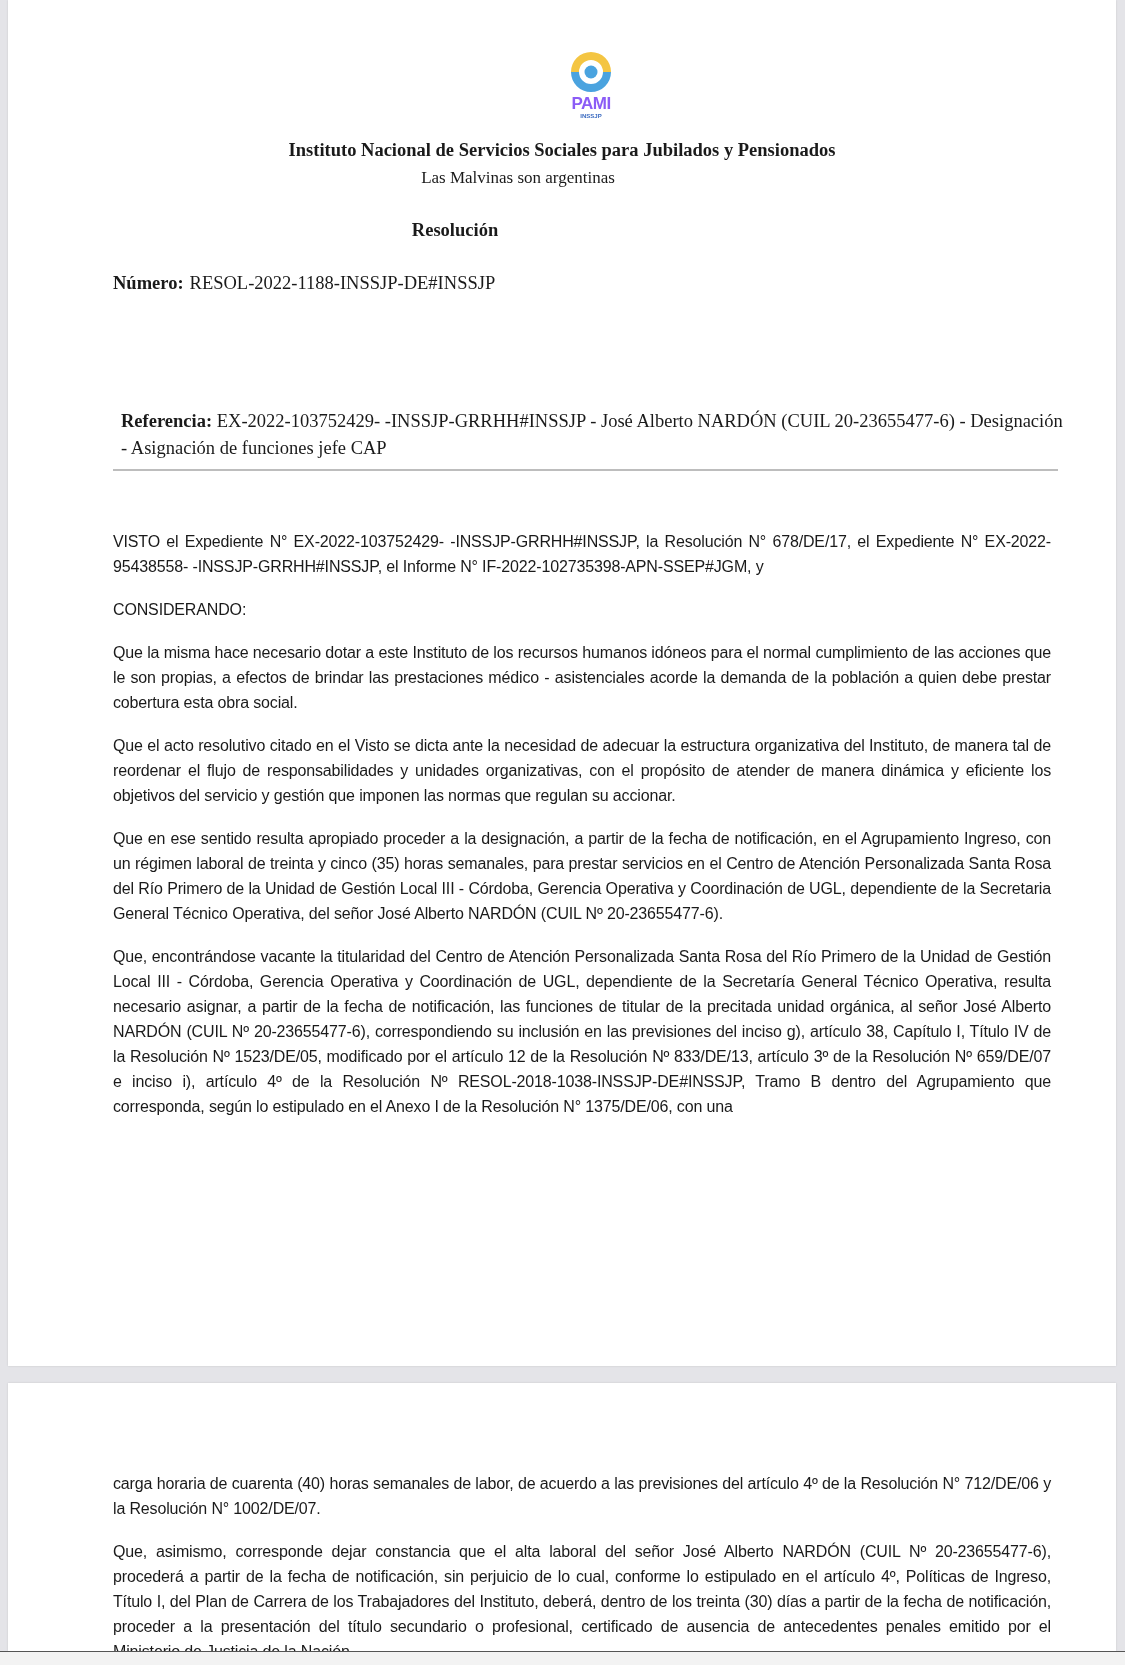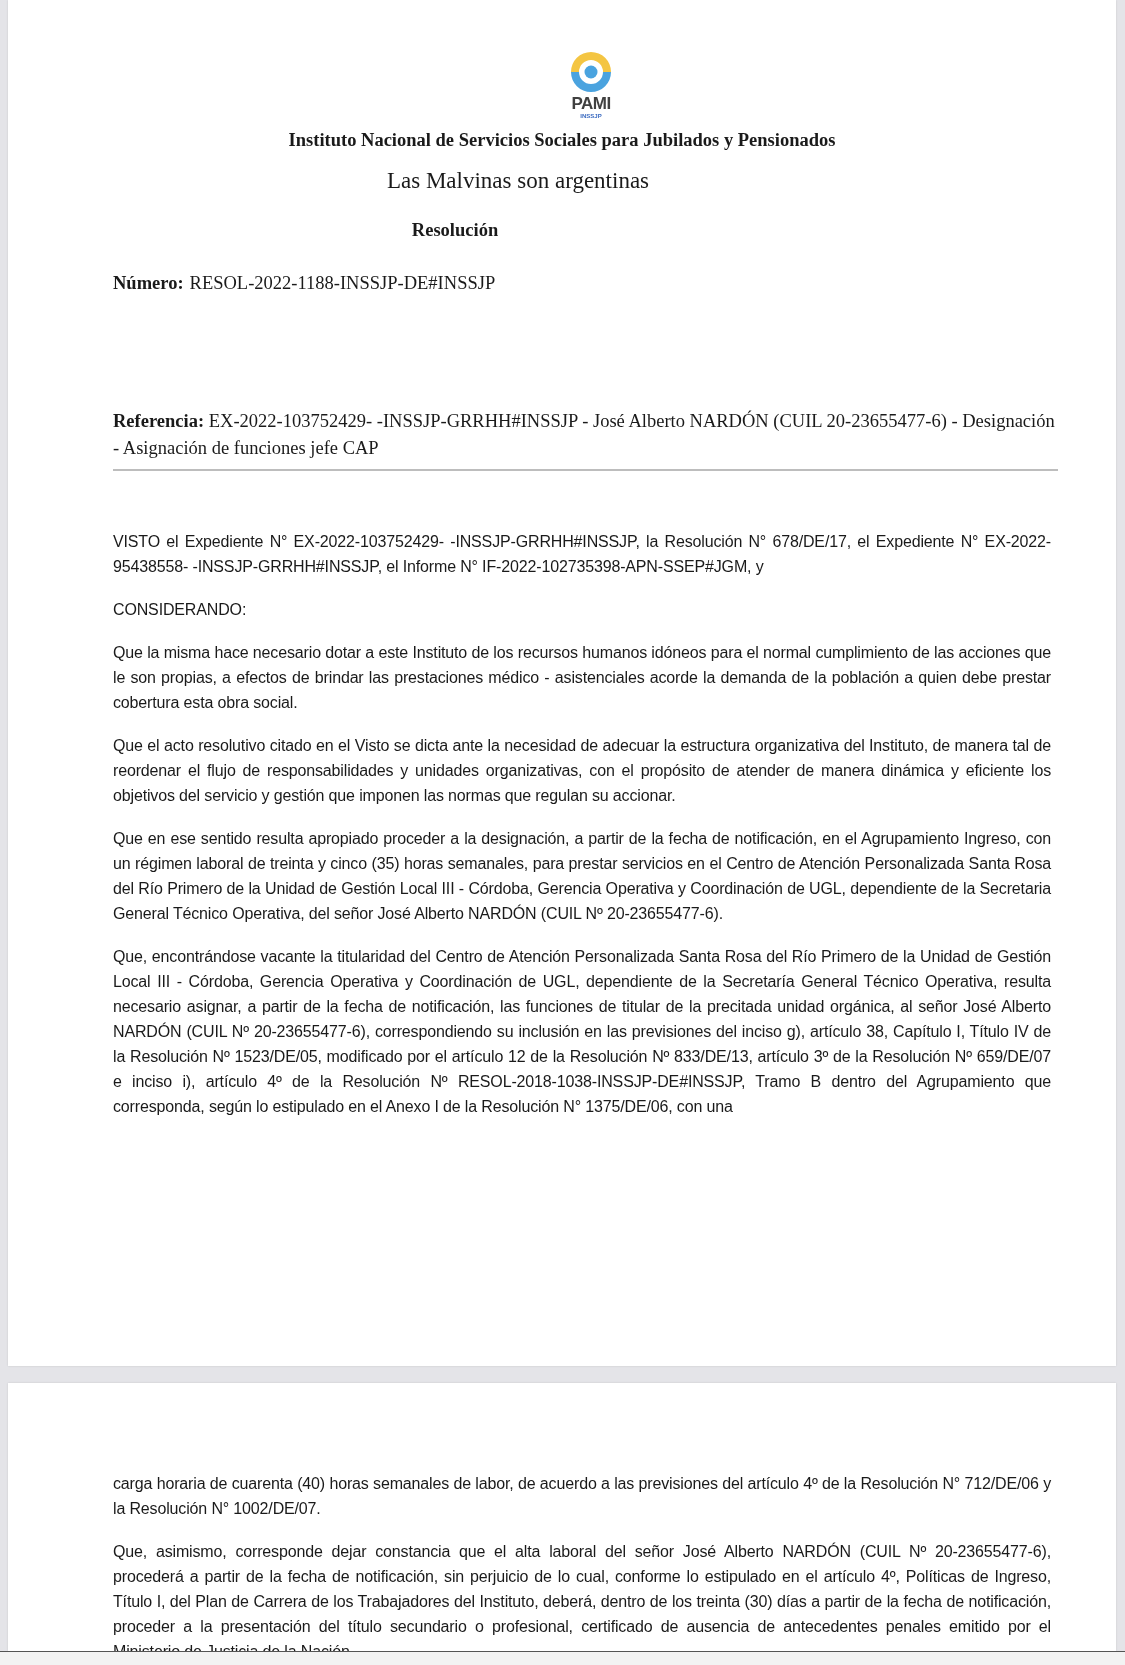--- a/index.html
+++ b/index.html
@@ -12,32 +12,32 @@
     position: absolute; left: 8px; width: 1108px; background: #fff;
     box-shadow: 0 0 2px rgba(0,0,0,0.12);
   }
   #page1 { top: 0; height: 1366px; }
   #page2 { top: 1383px; height: 268px; overflow: hidden; }
   .bottom-rule { position: absolute; left: 0; top: 1651px; width: 1125px; height: 1px; background: #555; }
   .bottom-strip { position: absolute; left: 0; top: 1652px; width: 1125px; height: 13px; background: #f3f3f3; }
 
   .logo { position: absolute; left: 553px; top: 50px; width: 60px; height: 80px; }
   .logo-text { position: absolute; left: 0; top: 44px; width: 60px; text-align: center;
-    font-family: "Liberation Sans", sans-serif; font-weight: bold; color: #404040; font-size: 17px; letter-spacing: -0.5px; }
+    font-family: "Liberation Sans", sans-serif; font-weight: bold; color: #8b5cf6; font-size: 17px; letter-spacing: -0.5px; }
   .logo-sub { position: absolute; left: 0; top: 63px; width: 60px; text-align: center;
     font-size: 6px; color: #3a6ac0; font-weight: bold; }
 
   .serif { font-family: "Liberation Serif", serif; }
-  .hdr-title { position: absolute; left: 0; width: 1108px; top: 130px; text-align: center; font-size: 18.5px; font-weight: bold; }
-  .hdr-sub { position: absolute; left: 0; width: 1020px; top: 168px; text-align: center; font-size: 23px; }
+  .hdr-title { position: absolute; left: 0; width: 1108px; top: 140px; text-align: center; font-size: 18.5px; font-weight: bold; }
+  .hdr-sub { position: absolute; left: 0; width: 1020px; top: 168px; text-align: center; font-size: 17px; }
   .hdr-res { position: absolute; left: 0; width: 894px; top: 220px; text-align: center; font-size: 18.5px; font-weight: bold; }
   .numero { position: absolute; left: 105px; top: 273px; font-size: 18.5px; }
   .numero b { margin-right: 6px; }
   .place { position: absolute; right: 63px; top: 330px; font-size: 18.5px; text-align: right; line-height: 29px; }
-  .ref { position: absolute; left: 105px; top: 408px; width: 945px; font-size: 18.5px; line-height: 27px; }
+  .ref { position: absolute; left: 113px; top: 408px; width: 945px; font-size: 18.5px; line-height: 27px; }
   .rule { position: absolute; left: 105px; top: 469px; width: 945px; height: 2px; background: #bdbdbd; }
 
   .body-text {
     position: absolute; left: 105px; width: 938px;
     font-size: 16px; line-height: 25px; text-align: justify;
     font-family: "Liberation Sans", sans-serif; color: #1a1a1a;
     letter-spacing: -0.15px;
   }
   .body-text p { margin: 0 0 18px 0; }
   #p1-body { top: 529px; }

